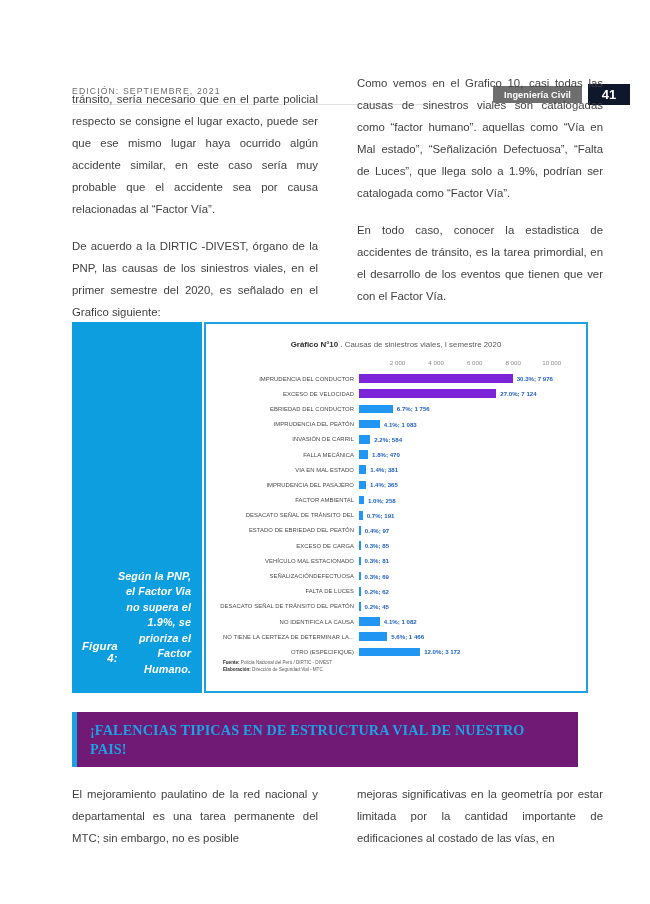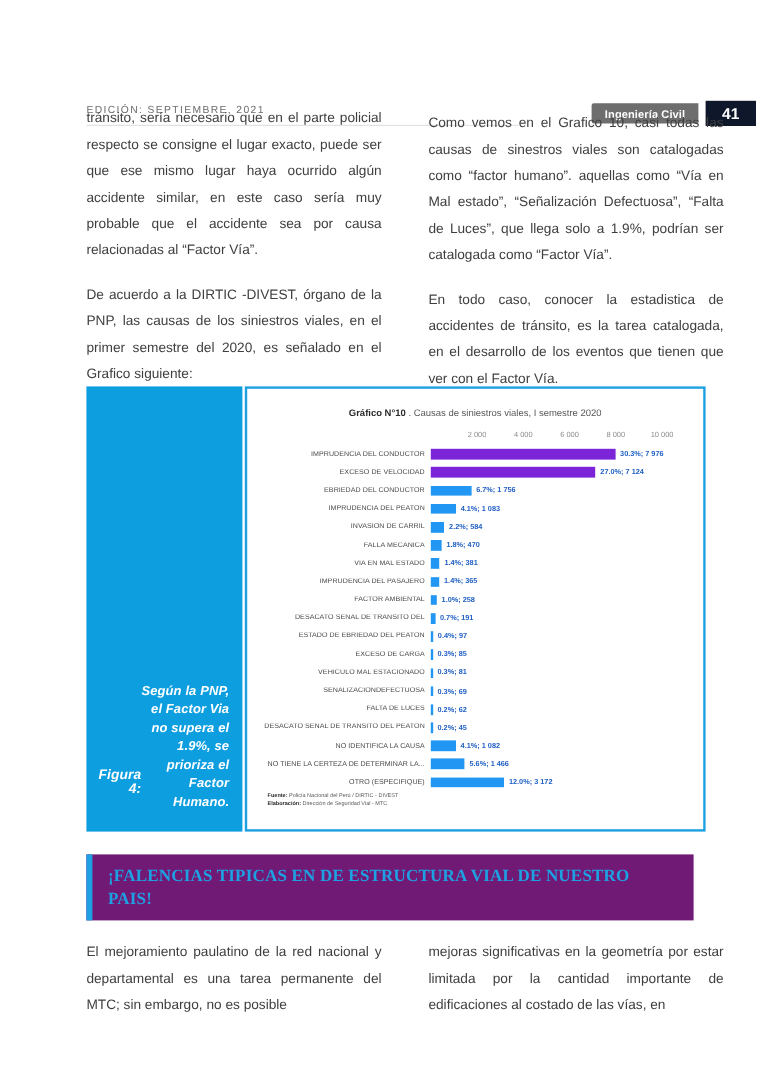--- a/index.html
+++ b/index.html
@@ -81,21 +81,21 @@
     color: #3f3f3f;
     text-align: justify;
     text-justify: inter-word;
   }
   .col.left  { left: 72px; }
   .col.right { left: 357px; }
   .col p { margin: 0 0 15px 0; }
   .col p:last-child { margin-bottom: 0; }
 
   #top-left  { top: 88px; }
-  #top-right { top: 92px; }
+  #top-right { top: 72px; }
   #bot-left  { top: 783px; }
   #bot-right { top: 783px; }
 
   
   .figure-block {
     position: absolute;
     left: 72px;
     top: 322px;
     width: 506px;
     height: 371px;
@@ -265,21 +265,21 @@
   <div class="header-pagenum">41</div>
 </div>
 
 <div class="col left" id="top-left">
   <p>tránsito, sería necesario que en el parte policial respecto se consigne el lugar exacto, puede ser que ese mismo lugar haya ocurrido algún accidente similar, en este caso sería muy probable que el accidente sea por causa relacionadas al “Factor Vía”.</p>
   <p>De acuerdo a la DIRTIC -DIVEST, órgano de la PNP, las causas de los siniestros viales, en el primer semestre del 2020, es señalado en el Grafico siguiente:</p>
 </div>
 
 <div class="col right" id="top-right">
   <p>Como vemos en el Grafico 10, casi todas las causas de sinestros viales son catalogadas como “factor humano”.  aquellas como “Vía en Mal estado”, “Señalización Defectuosa”, “Falta de Luces”, que llega solo a 1.9%, podrían ser catalogada como “Factor Vía”.</p>
-  <p>En todo caso, conocer la estadistica de accidentes de tránsito, es la tarea catalogada, en el desarrollo de los eventos que tienen que ver con el Factor Vía.</p>
+  <p>En todo caso, conocer la estadistica de accidentes de tránsito, es la tarea primordial, en el desarrollo de los eventos que tienen que ver con el Factor Vía.</p>
 </div>
 
 <div class="figure-block">
 
   <div class="caption-box">
     <div class="caption-title">Figura 4:</div>
     <div class="caption-body">Según la PNP, el Factor Via no supera el 1.9%, se prioriza el Factor Humano.</div>
   </div>
 
   <div class="chart-frame">

